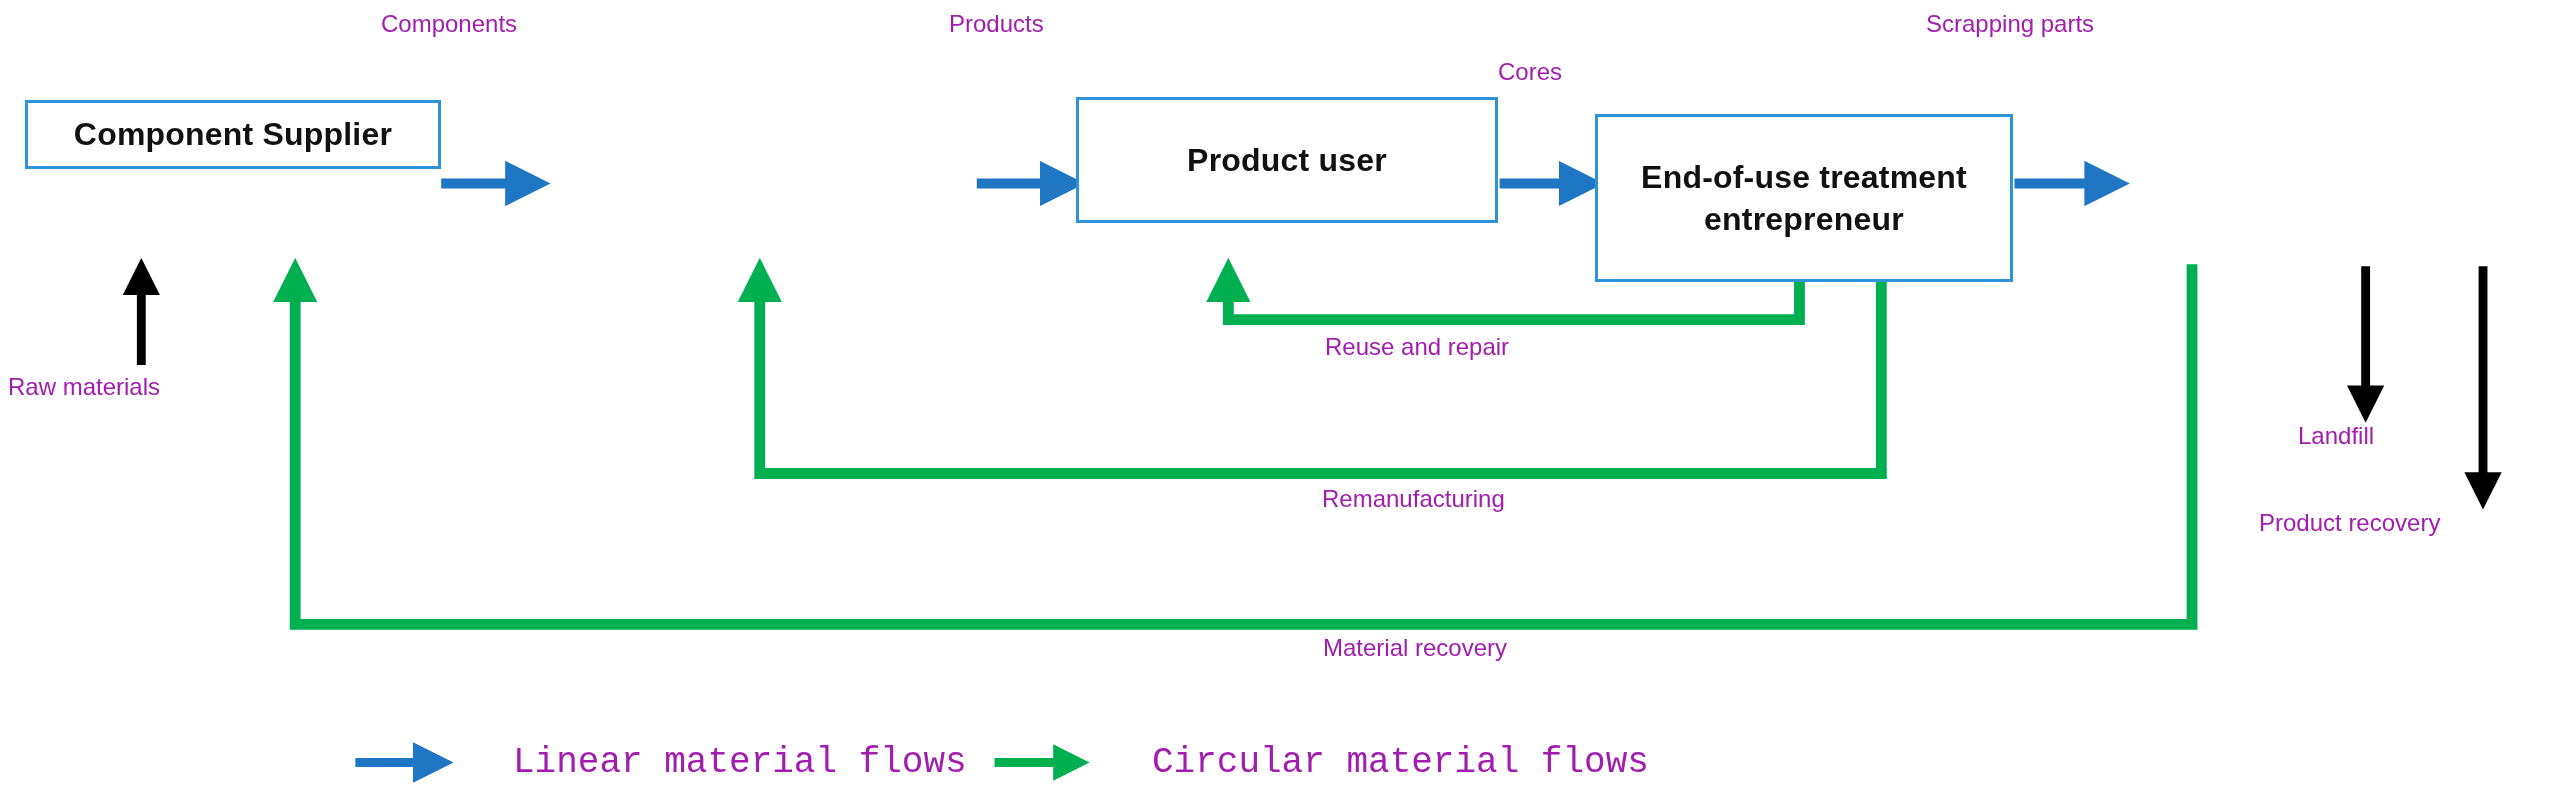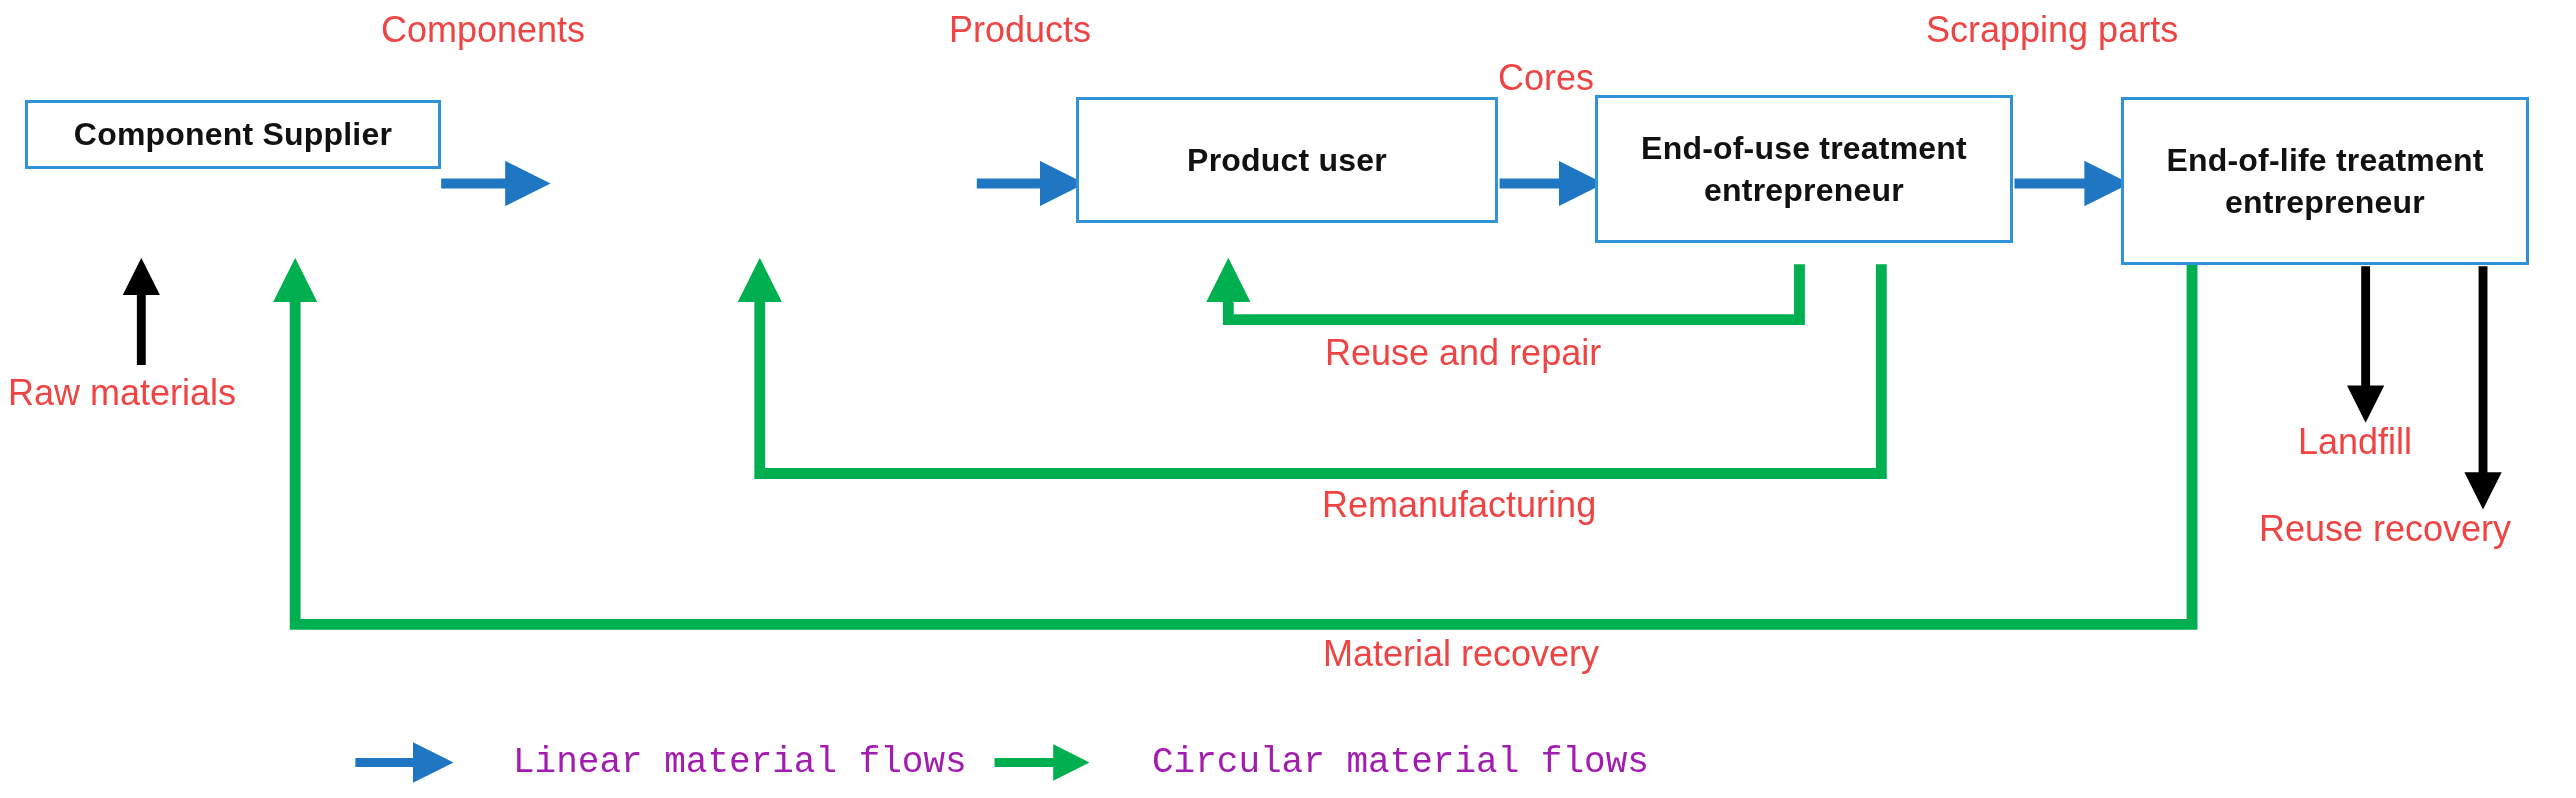--- a/index.html
+++ b/index.html
@@ -35,22 +35,22 @@
     text-align: center;
     font-weight: bold;
     font-size: 32px;
     line-height: 1.32;
     color: #111111;
     letter-spacing: 0.2px;
     padding: 4px 10px;
   }
   .flow-label {
     position: absolute;
-    font-size: 36px;
-    color: #ef4444;
+    font-size: 24px;
+    color: #a21caf;
     white-space: nowrap;
     line-height: 1;
   }
   .legend-label {
     position: absolute;
     font-size: 36px;
     color: #a21caf;
     white-space: nowrap;
     line-height: 1;
     font-family: Liberation Mono, monospace;
@@ -107,39 +107,36 @@
 
   <div class="node-box" style="left:25px; top:100px; width:416px; height:69px;justify-content:center;">
     <span>Component Supplier</span>
   </div>
 
 
   <div class="node-box" style="left:1076px; top:97px; width:422px; height:126px;">
     <span>Product user</span>
   </div>
 
-  <div class="node-box" style="left:1595px; top:95px; width:418px; height:148px;">
+  <div class="node-box" style="left:1595px; top:114px; width:418px; height:168px;">
     <span>End-of-use treatment entrepreneur</span>
   </div>
 
-  <div class="node-box" style="left:2121px; top:97px; width:408px; height:168px;">
-    <span>End-of-life treatment entrepreneur</span>
-  </div>
 
   <div class="flow-label" style="left:381px; top:12px;">Components</div>
   <div class="flow-label" style="left:949px; top:12px;">Products</div>
   <div class="flow-label" style="left:1498px; top:12px;margin-top:48px;">Cores</div>
   <div class="flow-label" style="left:1926px; top:12px;">Scrapping parts</div>
 
   <div class="flow-label" style="left:8px; top:375px;">Raw materials</div>
 
   <div class="flow-label" style="left:1322px; top:487px;">Remanufacturing</div>
   <div class="flow-label" style="left:1323px; top:636px;">Material recovery</div>
   <div class="flow-label" style="left:1325px; top:335px;">Reuse and repair</div>
 
   <div class="flow-label" style="left:2298px; top:424px;">Landfill</div>
-  <div class="flow-label" style="left:2259px; top:511px;">Reuse recovery</div>
+  <div class="flow-label" style="left:2259px; top:511px;">Product recovery</div>
 
   <div class="legend-label" style="left:513px; top:745px;">Linear material flows</div>
   <div class="legend-label" style="left:1152px; top:745px;">Circular material flows</div>
 
 </div>
 
 
 </body></html>

